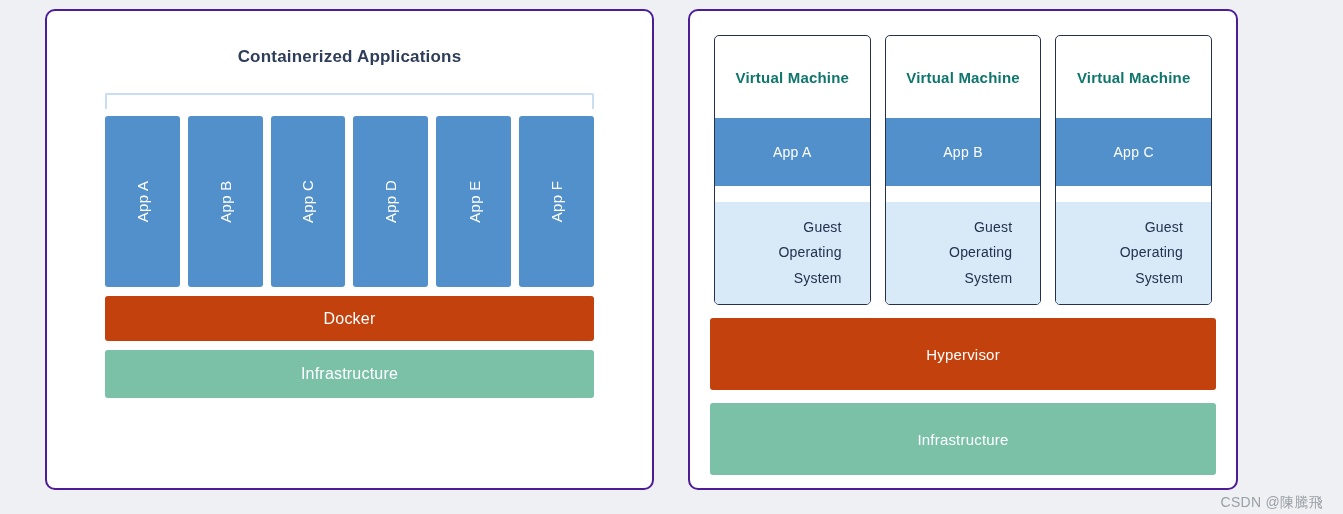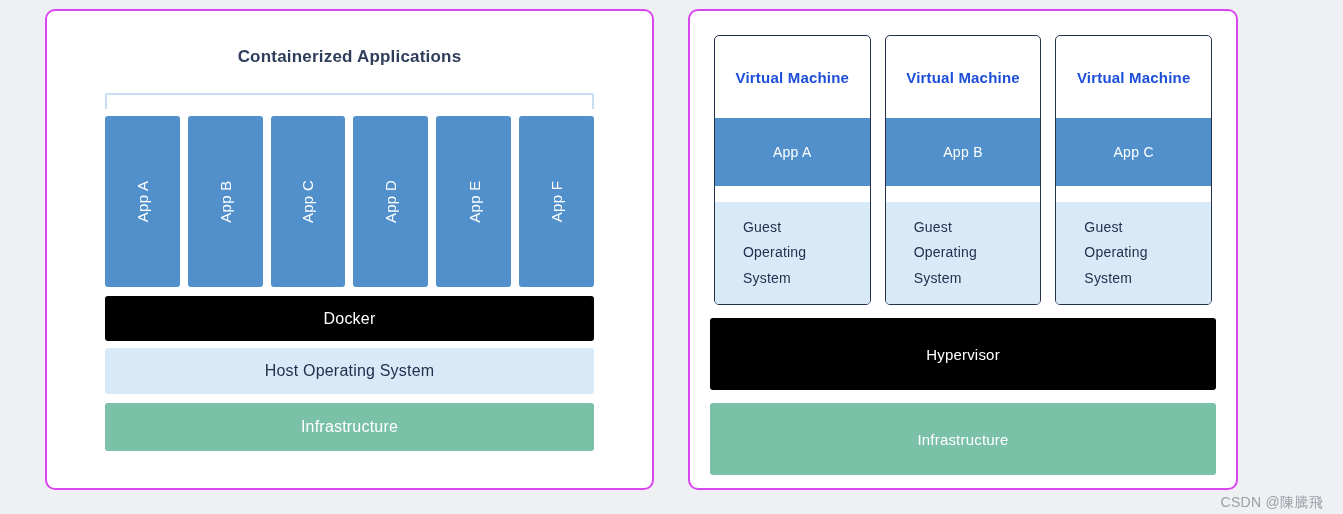--- a/index.html
+++ b/index.html
@@ -12,21 +12,21 @@
     font-family: "Liberation Sans", sans-serif;
     overflow: hidden;
     color: #24304e;
   }
 
   .panel {
     position: absolute;
     top: 9px;
     height: 481px;
     background: #ffffff;
-    border: 2px solid #d946ef;
+    border: 2px solid #4c1d95;
     border-radius: 10px;
   }
   .panel-left  { left: 45px;  width: 609px; padding: 0 58px; }
   .panel-right { left: 688px; width: 550px; padding: 0 20px; }
 
   
   .panel-title {
     margin-top: 36px;
     text-align: center;
     font-size: 17px;
@@ -64,21 +64,21 @@
     letter-spacing: 0.3px;
   }
   .layer {
     border-radius: 3px;
     display: flex;
     align-items: center;
     justify-content: center;
     font-size: 16px;
     letter-spacing: 0.2px;
   }
-  .layer-blue  { background: #000000; color: #ffffff; }
+  .layer-blue  { background: #c2410c; color: #ffffff; }
   .layer-light { background: #d8e9f8; color: #24304e; }
   .layer-green { background: #7ac1a8; color: #ffffff; }
   .l-docker { margin-top: 9px;  height: 45px; }
   .l-host   { margin-top: 7px;  height: 46px; }
   .l-infra  { margin-top: 9px;  height: 48px; }
 
   
   .vm-row {
     margin: 24px 4px 0 4px;
     height: 270px;
@@ -94,41 +94,41 @@
     flex-direction: column;
     overflow: hidden;
   }
   .vm-head {
     height: 82px;
     display: flex;
     align-items: center;
     justify-content: center;
     font-size: 15px;
     font-weight: 700;
-    color: #1d4ed8;
+    color: #0f766e;
     letter-spacing: 0.2px;
   }
   .vm-app {
     height: 68px;
     background: #5290cb;
     color: #ffffff;
     display: flex;
     align-items: center;
     justify-content: center;
     font-size: 14px;
     letter-spacing: 0.3px;
   }
   .vm-os {
     flex: 1;
     background: #d8e9f8;
     color: #24304e;
     display: flex;
     align-items: center;
     justify-content: center;
-    text-align: left;
+    text-align: right;
     font-size: 14px;
     line-height: 1.8;
     padding: 0 28px;
     letter-spacing: 0.2px;
     margin-top: 16px;
   }
   .r-layer {
     margin-top: 13px;
     height: 72px;
     font-size: 15px;
@@ -167,21 +167,20 @@
     </div>
     <div class="app-col">
       <span class="vtext">App E</span>
     </div>
     <div class="app-col">
       <span class="vtext">App F</span>
     </div>
   </div>
 
   <div class="layer layer-blue l-docker">Docker</div>
-  <div class="layer layer-light l-host">Host Operating System</div>
   <div class="layer layer-green l-infra">Infrastructure</div>
 </div>
 
 <div class="panel panel-right">
   <div class="vm-row">
 
     <div class="vm-card">
       <div class="vm-head">Virtual Machine</div>
       <div class="vm-app">App A</div>
       <div class="vm-os">Guest Operating System</div>

